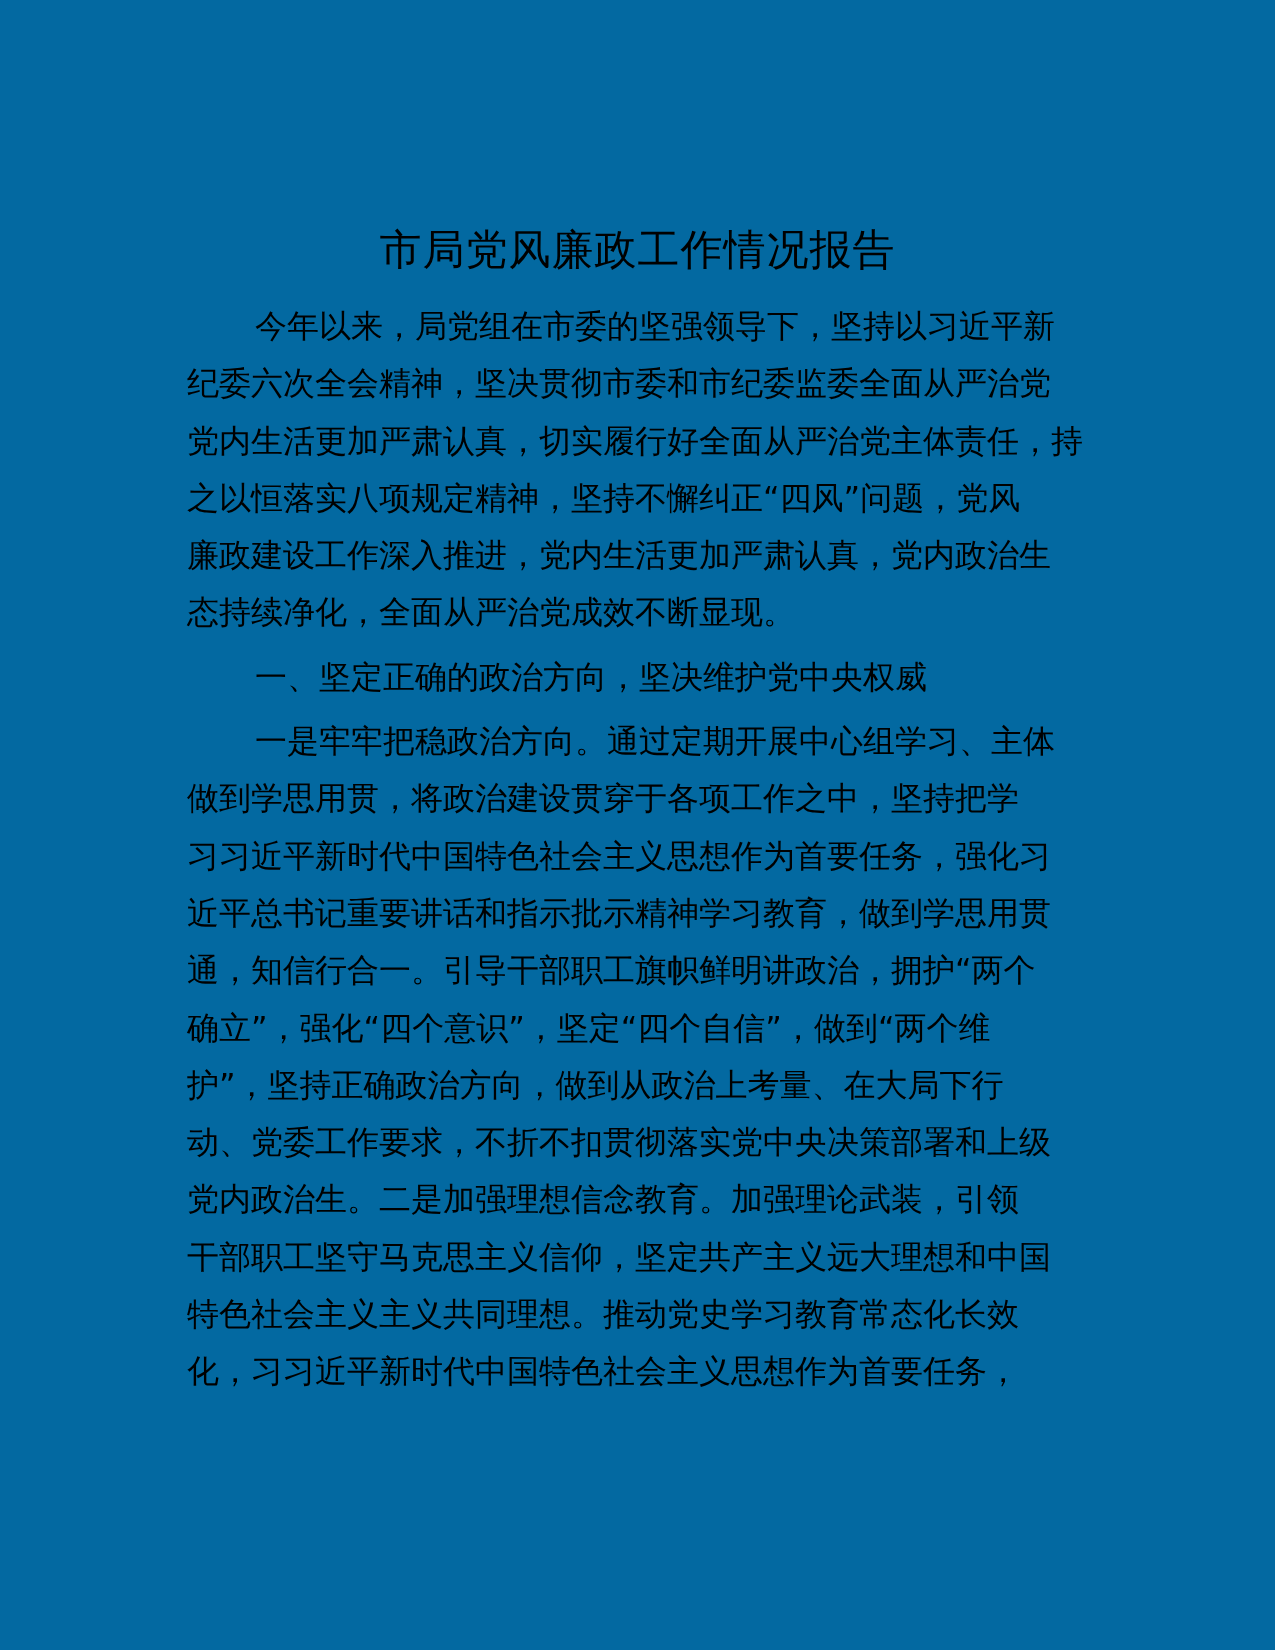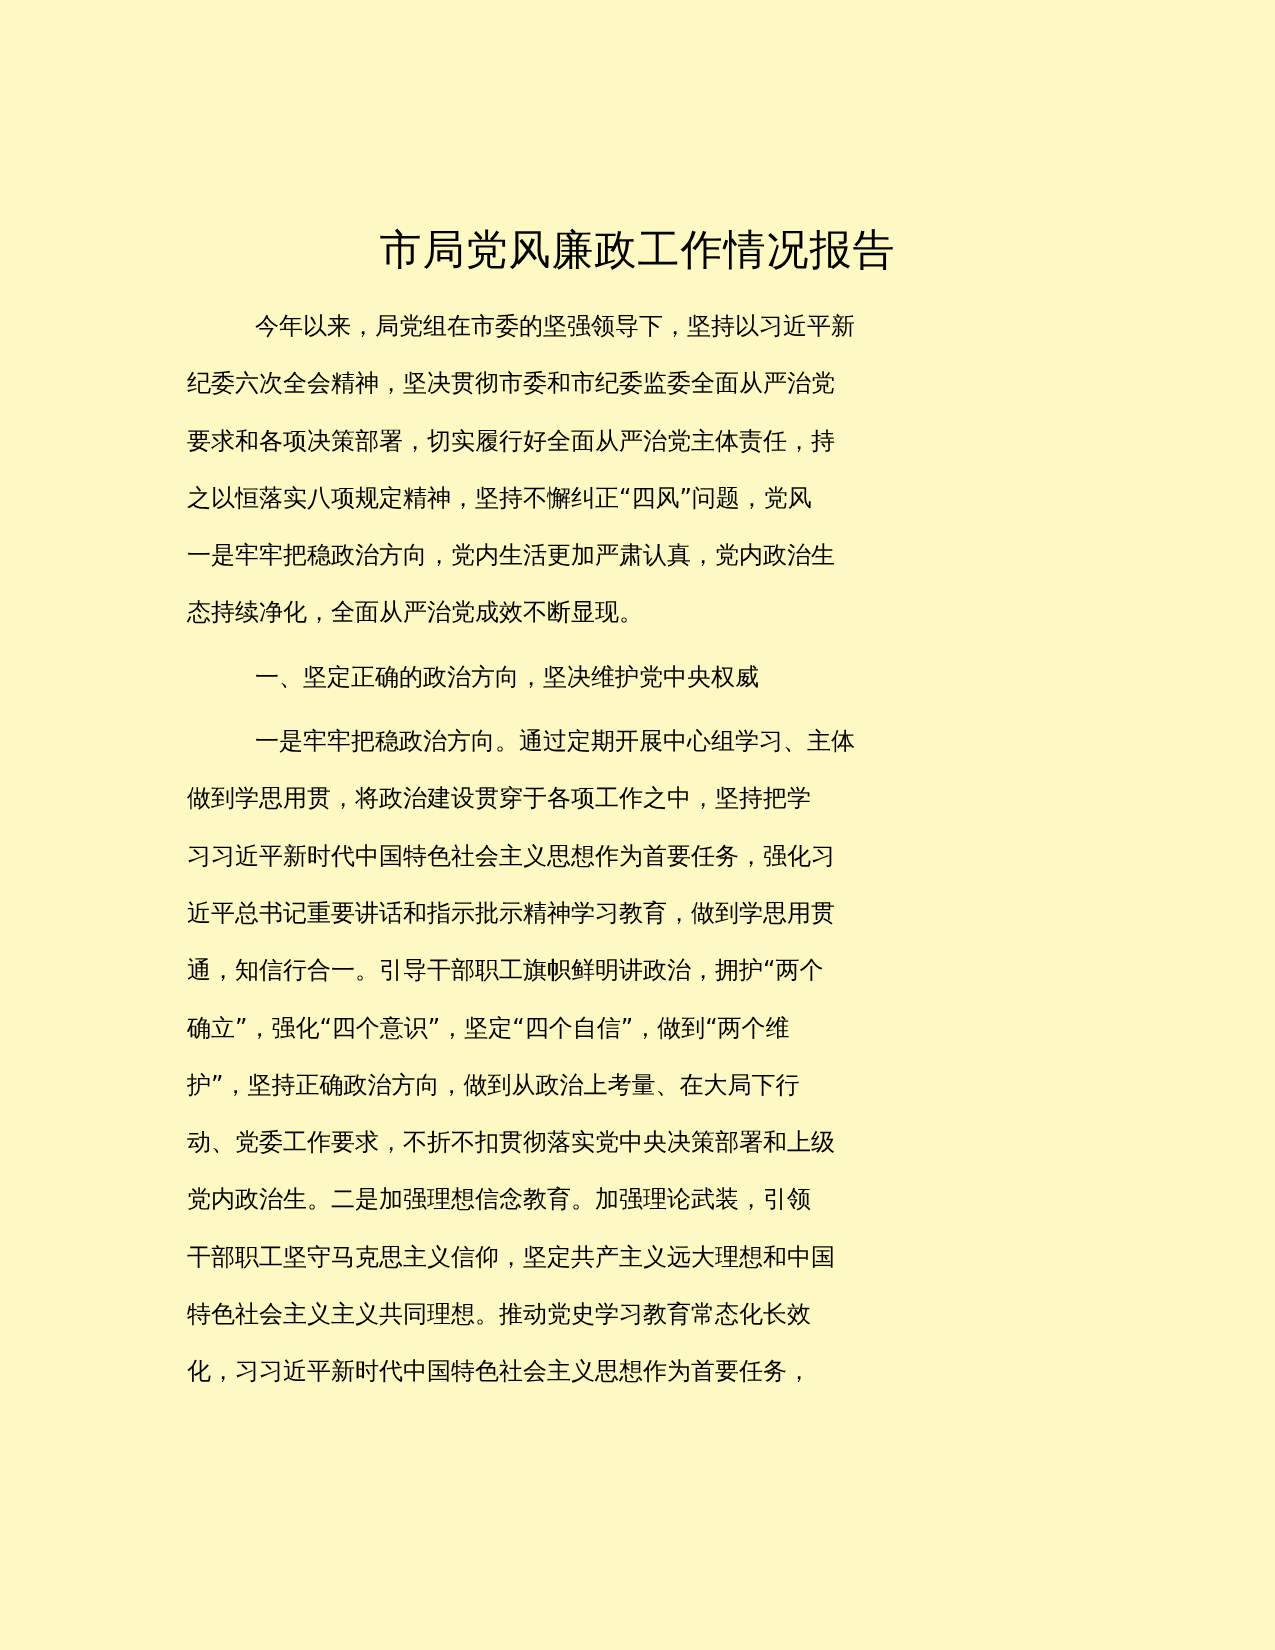--- a/index.html
+++ b/index.html
@@ -14,21 +14,21 @@
       overflow: hidden;
       font-family: "DejaVu Sans", "Liberation Sans", sans-serif;
       color: #000000;
     }
     .page {
       position: absolute;
       left: 0;
       top: 0;
       width: 1275px;
       height: 1650px;
-      background: #fef9c3;
+      background: #0369a1;
     }
     .title {
       position: absolute;
       left: 0;
       width: 1275px;
       top: 222px;
       text-align: center;
       font-size: 42px;
       line-height: 56px;
       letter-spacing: 1px;
@@ -37,21 +37,21 @@
     }
     .body {
       position: absolute;
       left: 187px;
       top: 298px;
       width: 900px;
     }
     .line {
       display: block;
       height: 57.3px;
-      font-size: 24px;
+      font-size: 32px;
       line-height: 57.3px;
       white-space: nowrap;
       letter-spacing: 0px;
     }
     .indent {
       padding-left: 68px;
     }
     .gap {
       height: 7px;
     }
@@ -60,23 +60,23 @@
 <body>
 
 <div class="page">
   <h1 class="title">市局党风廉政工作情况报告</h1>
 
   <div class="body">
 
     <div>
       <span class="line indent">今年以来，局党组在市委的坚强领导下，坚持以习近平新</span>
       <span class="line">纪委六次全会精神，坚决贯彻市委和市纪委监委全面从严治党</span>
-      <span class="line">要求和各项决策部署，切实履行好全面从严治党主体责任，持</span>
+      <span class="line">党内生活更加严肃认真，切实履行好全面从严治党主体责任，持</span>
       <span class="line">之以恒落实八项规定精神，坚持不懈纠正“四风”问题，党风</span>
-      <span class="line">一是牢牢把稳政治方向，党内生活更加严肃认真，党内政治生</span>
+      <span class="line">廉政建设工作深入推进，党内生活更加严肃认真，党内政治生</span>
       <span class="line">态持续净化，全面从严治党成效不断显现。</span>
     </div>
 
     <div class="gap"></div>
 
     <div>
       <span class="line indent">一、坚定正确的政治方向，坚决维护党中央权威</span>
     </div>
 
     <div class="gap"></div>

